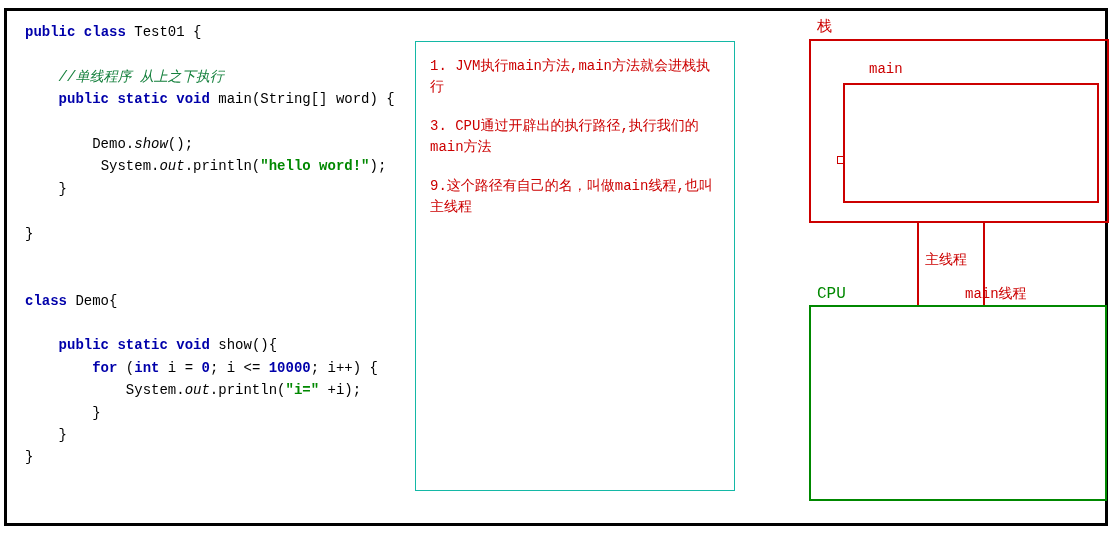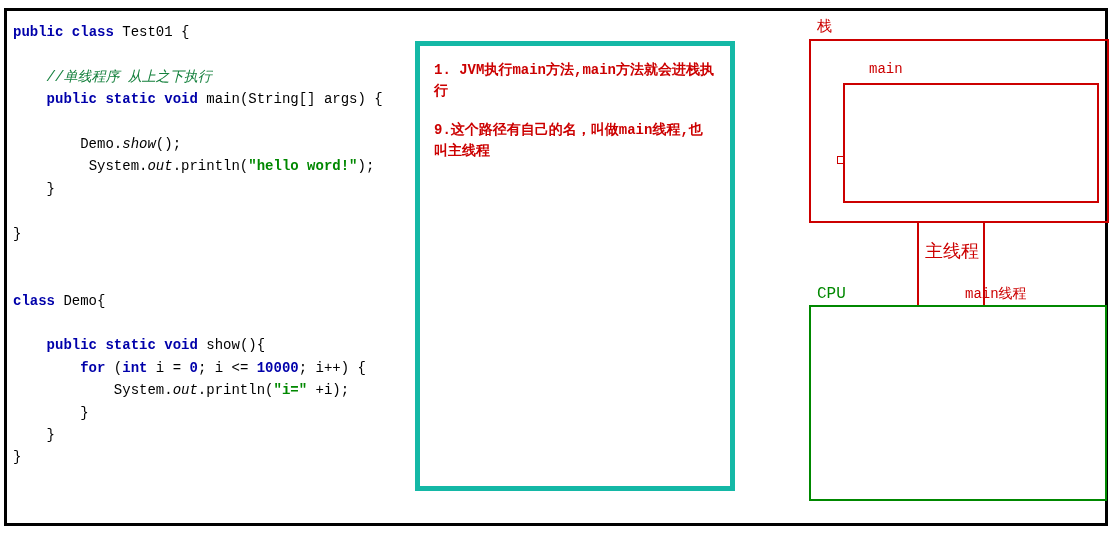--- a/index.html
+++ b/index.html
@@ -15,41 +15,40 @@
       position: absolute;
       top: 8px;
       left: 4px;
       right: 4px;
       bottom: 8px;
       border: 3px solid black;
       display: flex;
     }
     .code-panel {
       width: 400px;
-      padding: 10px 6px;
+      padding: 10px 18px;
       line-height: 1.6;
     }
     .code-line { white-space: pre; }
     .kw { color: #0000AA; font-weight: bold; }
     .comment { color: #15803d; font-style: italic; font-family: Liberation Mono, monospace; }
     .italic { font-style: italic; }
     .str { color: #008800; font-weight: bold; }
     
     .notes-panel {
       position: absolute;
       left: 408px;
       top: 30px;
       width: 320px;
       height: 450px;
-      border: 5px solid #14b8a6;
+      border: 1px solid #14b8a6;
       padding: 14px;
       color: #CC0000;
       font-size: 14px;
       line-height: 1.5;
-      font-weight: bold;
     }
     .note-item { margin-bottom: 18px; }
     
     .diagram-panel {
       position: absolute;
       left: 780px;
       top: 0;
       width: 320px;
       height: 520px;
     }
@@ -104,23 +103,23 @@
       position: absolute;
       left: 196px;
       top: 212px;
       width: 2px;
       height: 82px;
       background: #CC0000;
     }
     .thread-label {
       position: absolute;
       left: 138px;
-      top: 228px;
+      top: 240px;
       color: #CC0000;
-      font-size: 18px;
+      font-size: 14px;
     }
     .cpu-label {
       position: absolute;
       left: 30px;
       top: 274px;
       color: #008800;
       font-size: 16px;
     }
     .cpu-thread-label {
       position: absolute;
@@ -141,41 +140,42 @@
   </style>
 </head>
 <body>
 
 <div class="container">
 
   <div class="code-panel">
     <div class="code-line"><span class="kw">public</span> <span class="kw">class</span><span> Test01 {</span></div>
     <div class="code-line"> </div>
     <div class="code-line">    <span class="comment">//单线程序 从上之下执行</span></div>
-    <div class="code-line">    <span class="kw">public</span> <span class="kw">static</span> <span class="kw">void</span><span> main(String[] args) {</span></div>
+    <div class="code-line">    <span class="kw">public</span> <span class="kw">static</span> <span class="kw">void</span><span> main(String[] word) {</span></div>
     <div class="code-line"> </div>
     <div class="code-line">        <span>Demo.</span><span class="italic">show</span><span>();</span></div>
     <div class="code-line">         <span>System.</span><span class="italic">out</span><span>.println(</span><span class="str">"hello word!"</span><span>);</span></div>
     <div class="code-line">    <span>}</span></div>
     <div class="code-line"> </div>
     <div class="code-line"><span>}</span></div>
     <div class="code-line"> </div>
     <div class="code-line"> </div>
     <div class="code-line"><span class="kw">class</span><span> Demo{</span></div>
     <div class="code-line"> </div>
     <div class="code-line">    <span class="kw">public</span> <span class="kw">static</span> <span class="kw">void</span><span> show(){</span></div>
     <div class="code-line">        <span class="kw">for</span><span> (</span><span class="kw">int</span><span> i = </span><span class="kw">0</span><span>; i &lt;= </span><span class="kw">10000</span><span>; i++) {</span></div>
     <div class="code-line">            <span>System.</span><span class="italic">out</span><span>.println(</span><span class="str">"i="</span><span> +i);</span></div>
     <div class="code-line">        <span>}</span></div>
     <div class="code-line">    <span>}</span></div>
     <div class="code-line"><span>}</span></div>
   </div>
 
   <div class="notes-panel">
     <div class="note-item">1. JVM执行main方法,main方法就会进栈执行</div>
+    <div class="note-item">3. CPU通过开辟出的执行路径,执行我们的main方法</div>
     <div class="note-item">9.这个路径有自己的名，叫做main线程,也叫主线程</div>
   </div>
 
   <div class="diagram-panel">
     <div class="stack-label">栈</div>
     <div class="stack-box"></div>
     <div class="main-label">main</div>
     <div class="main-box"></div>
     <div class="small-square"></div>
     <div class="vert-line-1"></div>

